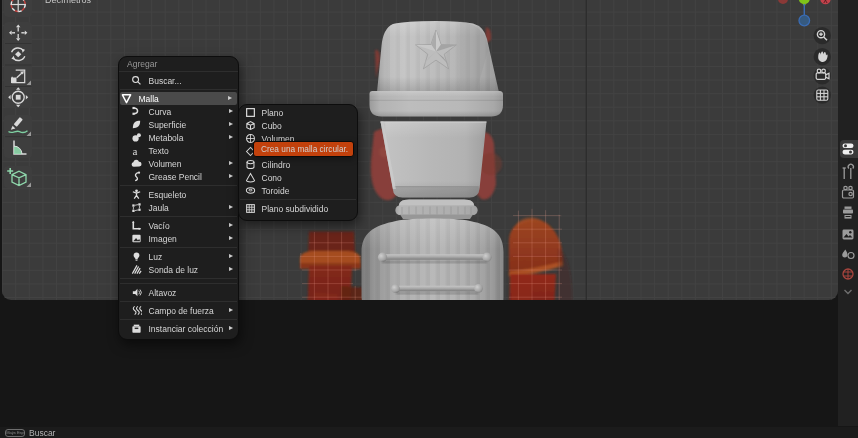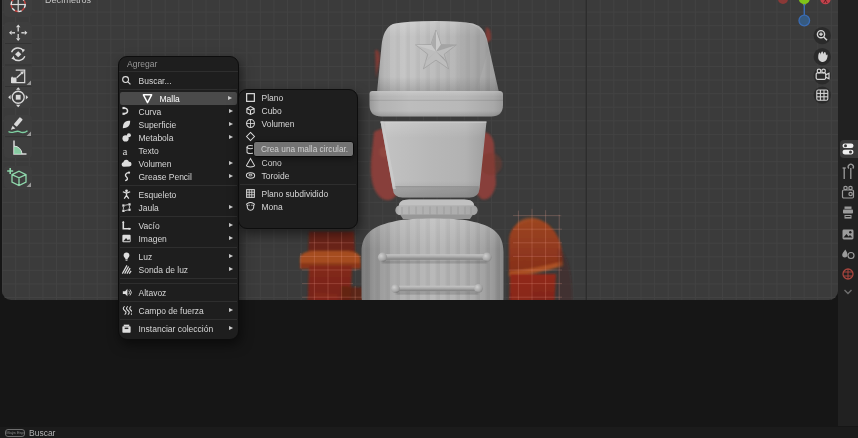--- a/index.html
+++ b/index.html
@@ -10,31 +10,31 @@
 #scene{position:absolute;left:-2px;top:0}
 #decim{position:absolute;left:43px;top:-5px;color:#c6c6c6;font-size:9px}
 
 .tbtn{position:absolute;left:3.5px;width:28.5px;background:#3e3e3e;border-radius:4px}
 .tbtn svg{position:absolute;left:0;top:0;width:100%;height:100%}
 
 .menu{position:absolute;background:#1e1e1e;border:1px solid #0d0d0d;border-radius:9px;box-shadow:2px 5px 12px rgba(0,0,0,0.5);z-index:30}
 .mtitle{height:12px;line-height:13px;padding-left:8px;color:#989898;font-size:8.5px}
 .mseph{height:4px;position:relative}.mseph div{position:absolute;left:0;right:0;top:1px;height:1px;background:#2e2e2e}
 .msep{height:5px;position:relative}.msep div{position:absolute;left:1px;right:1px;top:2px;height:1px;background:#2e2e2e}
-.mrow{height:13px;display:flex;align-items:center;padding-left:2px;position:relative;color:#d7d7d7;font-size:8.5px}
-.mrow.hl{background:#4a4a4a;color:#fff;border-radius:2px;margin:0 1px;padding-left:22px}
+.mrow{height:13px;display:flex;align-items:center;padding-left:12px;position:relative;color:#d7d7d7;font-size:8.5px}
+.mrow.hl{background:#4a4a4a;color:#fff;border-radius:2px;margin:0 1px;padding-left:1px}
 #submenu .mrow.hl{padding-left:4.5px}
 .mi{width:11px;height:11px;margin-right:6.5px;flex:none}
 #submenu .mrow{padding-left:5.5px}
 #submenu .mi{margin-right:6px}
 .ml{white-space:nowrap}
 .arr{position:absolute;right:5px;top:1px;color:#cfcfcf;font-size:8px}
 #mainmenu{left:118px;top:56px;width:121px;padding-top:1px;padding-bottom:4px}
-#submenu{left:238px;top:89px;width:120px;padding-top:1px;padding-bottom:15px;z-index:31}
-#tooltip{position:absolute;left:253px;top:140.5px;width:101px;height:16.5px;background:#737373;border:1px solid #0a0a0a;border-radius:3px;z-index:40;color:#cfcfcf;font-size:8.3px;line-height:15px;padding-left:7px;box-shadow:0 2px 6px rgba(0,0,0,0.4);white-space:nowrap}
+#submenu{left:238px;top:104px;width:120px;padding-top:1px;padding-bottom:5px;z-index:31}
+#tooltip{position:absolute;left:253px;top:140.5px;width:101px;height:16.5px;background:#c2410c;border:1px solid #0a0a0a;border-radius:3px;z-index:40;color:#cfcfcf;font-size:8.3px;line-height:15px;padding-left:7px;box-shadow:0 2px 6px rgba(0,0,0,0.4);white-space:nowrap}
 
 #props{position:absolute;left:838px;top:0;width:20px;height:426px;background:#212121}
 #props .tab{position:absolute;left:2px;top:140px;width:18px;height:18px;background:#3a3a3a;border-radius:4px 0 0 4px}
 
 #status{position:absolute;left:0;top:427px;width:858px;height:22px;background:#1b1b1b;color:#b2b2b2;font-size:8.5px}
 #status .key{position:absolute;left:5px;top:1.5px;width:20px;height:8px;border:1px solid #6e6e6e;border-radius:3px;color:#8a8a8a;font-size:4px;line-height:6px;text-align:center;overflow:hidden}
 #status .lbl{position:absolute;left:29px;top:0.5px}
 </style></head><body>
 <div id="stage">
 <div id="vp">
@@ -678,28 +678,20 @@
       <div class="msep">
         <div></div>
       </div>
       <div class="mrow ">
         <svg class="mi" viewBox="0 0 12 12">
           <rect x="1.8" y="1.8" width="8.4" height="8.4" fill="none" stroke="#ddd" stroke-width="1.1"></rect>
           <path d="M4.6 1.8 V10.2 M7.4 1.8 V10.2 M1.8 4.6 H10.2 M1.8 7.4 H10.2" stroke="#ddd" stroke-width="0.9"></path>
         </svg>
         <span class="ml">Plano subdividido</span>
       </div>
-      <div class="mrow ">
-        <svg class="mi" viewBox="0 0 12 12">
-          <path d="M3 2.6 C1.6 2.6 1.4 4.4 2.6 4.8 C1.8 7.6 3.4 10 6 10 C8.6 10 10.2 7.6 9.4 4.8 C10.6 4.4 10.4 2.6 9 2.6 C7.8 1.4 4.2 1.4 3 2.6 Z" fill="none" stroke="#ddd" stroke-width="1.1"></path>
-          <circle cx="4.4" cy="4.6" r="0.7" fill="#ddd"></circle>
-          <circle cx="7.6" cy="4.6" r="0.7" fill="#ddd"></circle>
-        </svg>
-        <span class="ml">Mona</span>
-      </div>
     </div>
 <div id="tooltip">Crea una malla circular.</div>
 
 <div id="props">
       <div class="tab"></div>
 <svg style="position:absolute;left:0;top:0" width="20" height="426" viewBox="0 0 20 426">
 <g>
  <rect x="4.5" y="143.5" width="11" height="4.6" rx="2.3" fill="#f0f0f0"></rect>
  <rect x="4.5" y="149.8" width="11" height="4.6" rx="2.3" fill="#f0f0f0"></rect>
  <circle cx="7.5" cy="145.8" r="1.5" fill="#3a3a3a"></circle>

